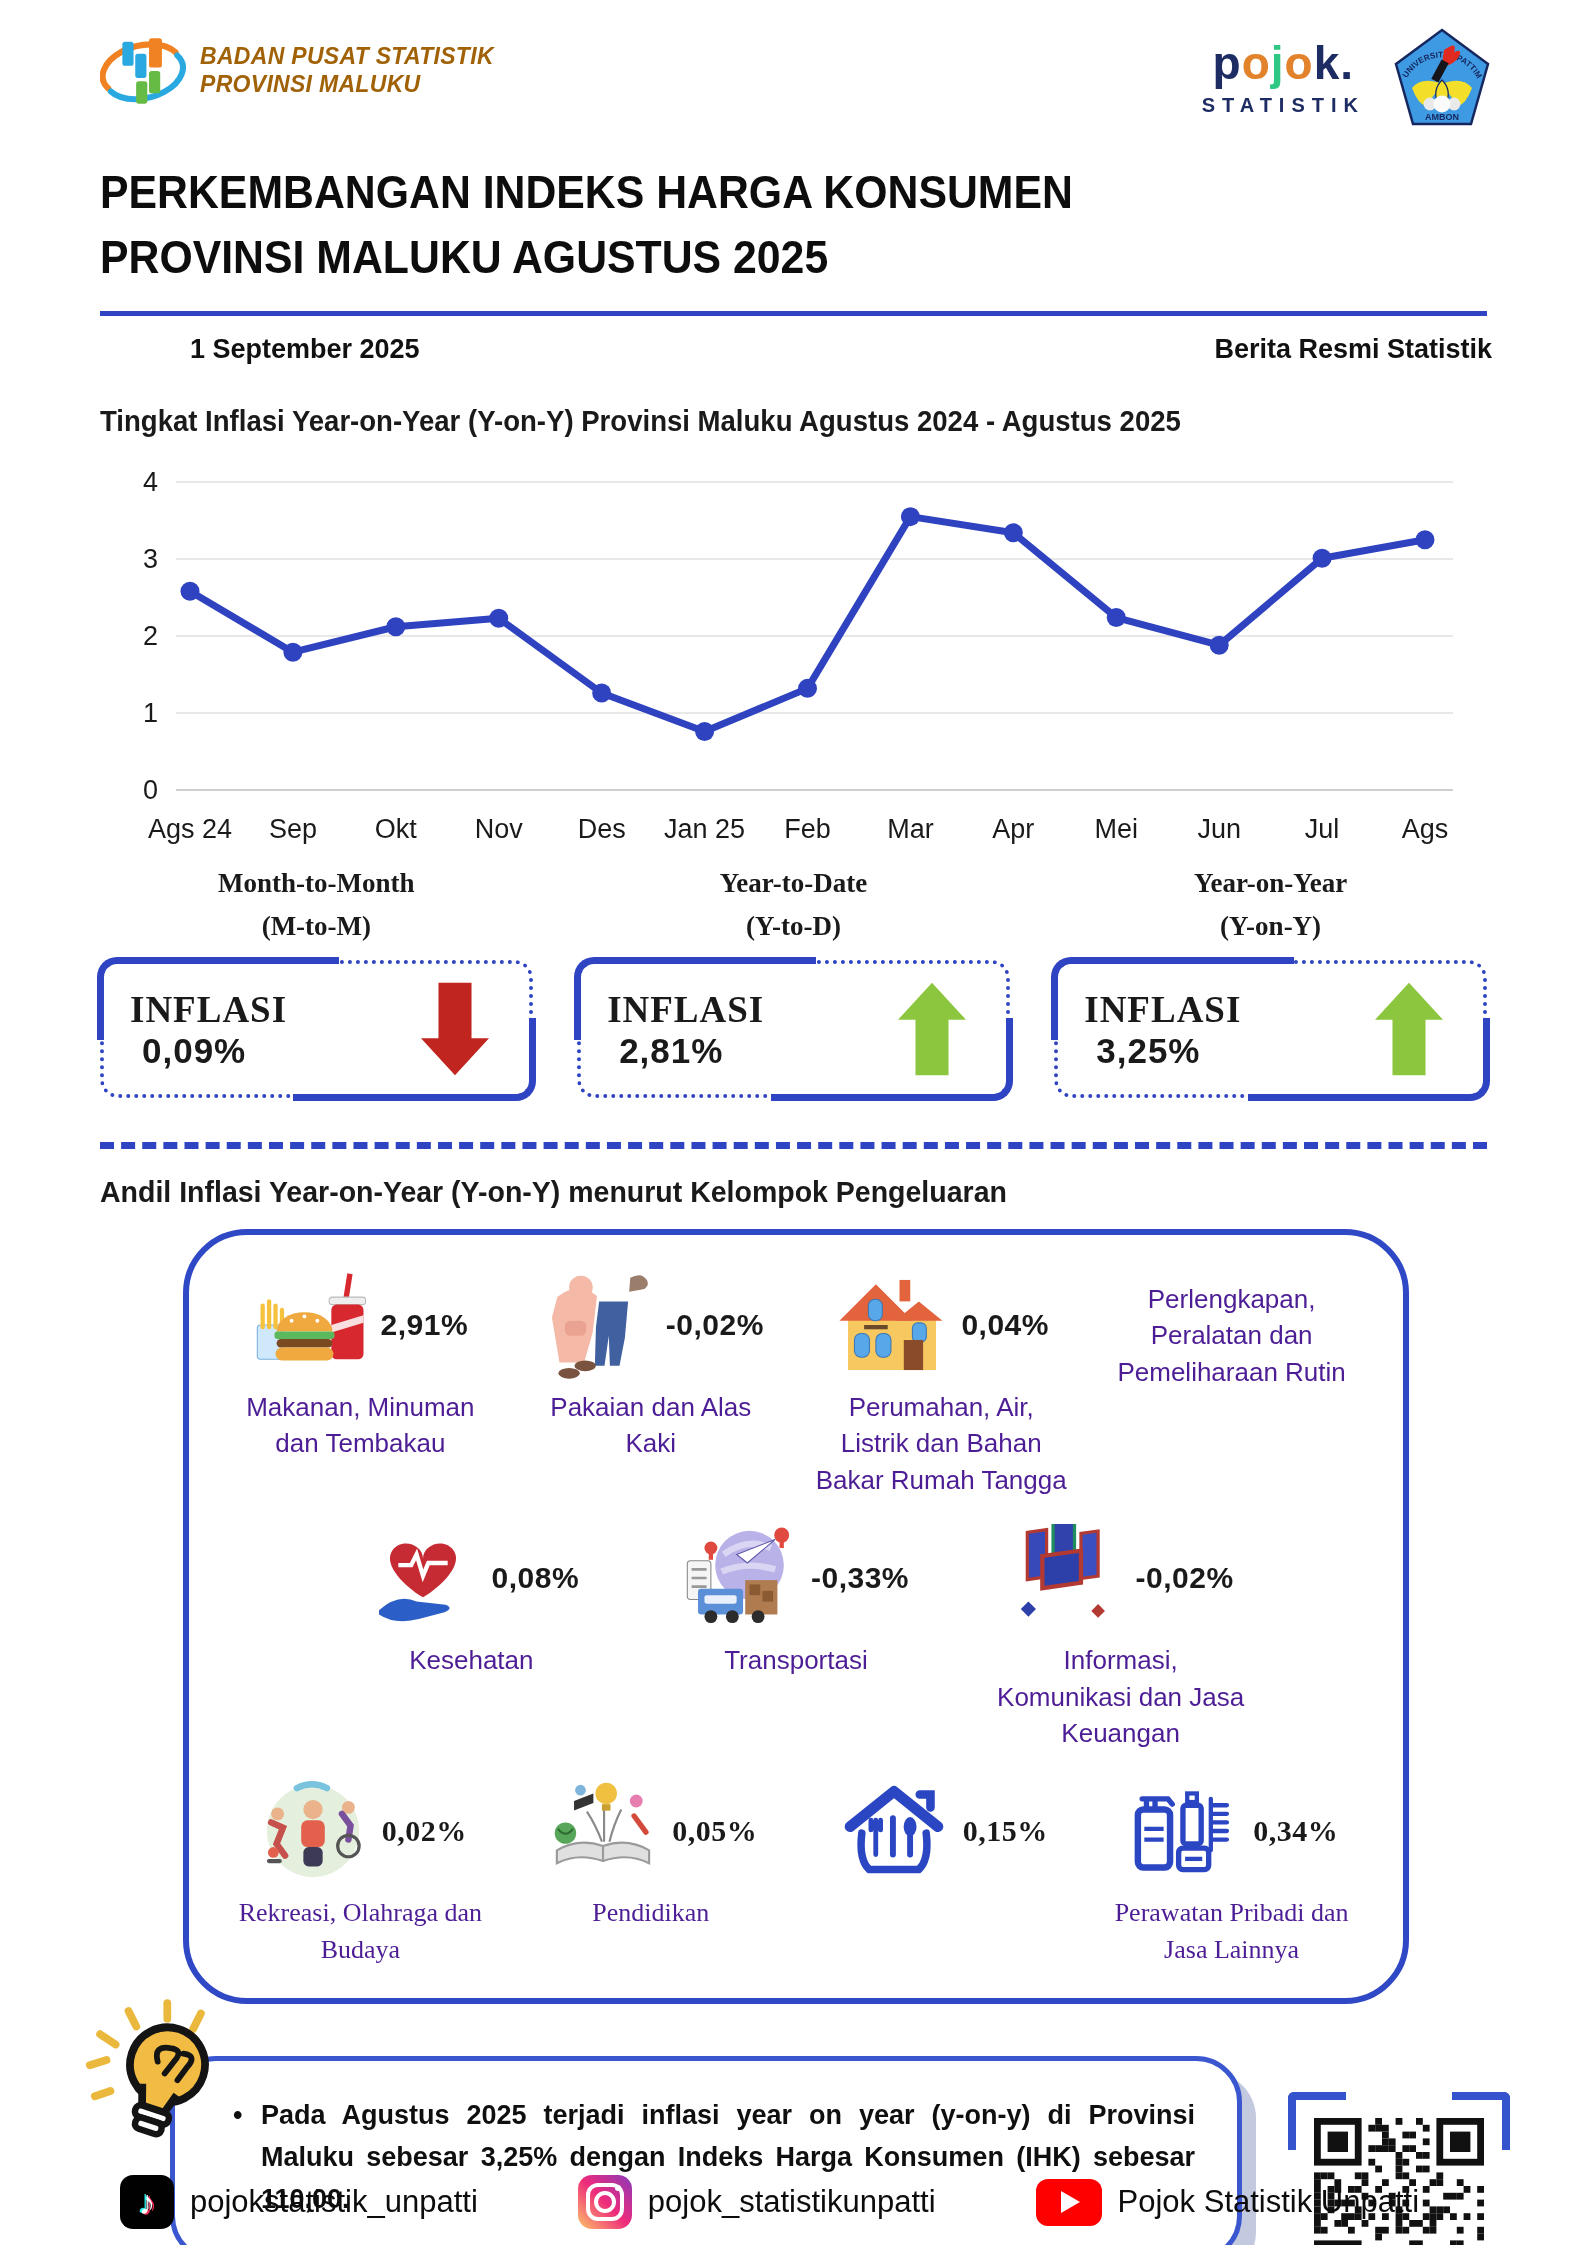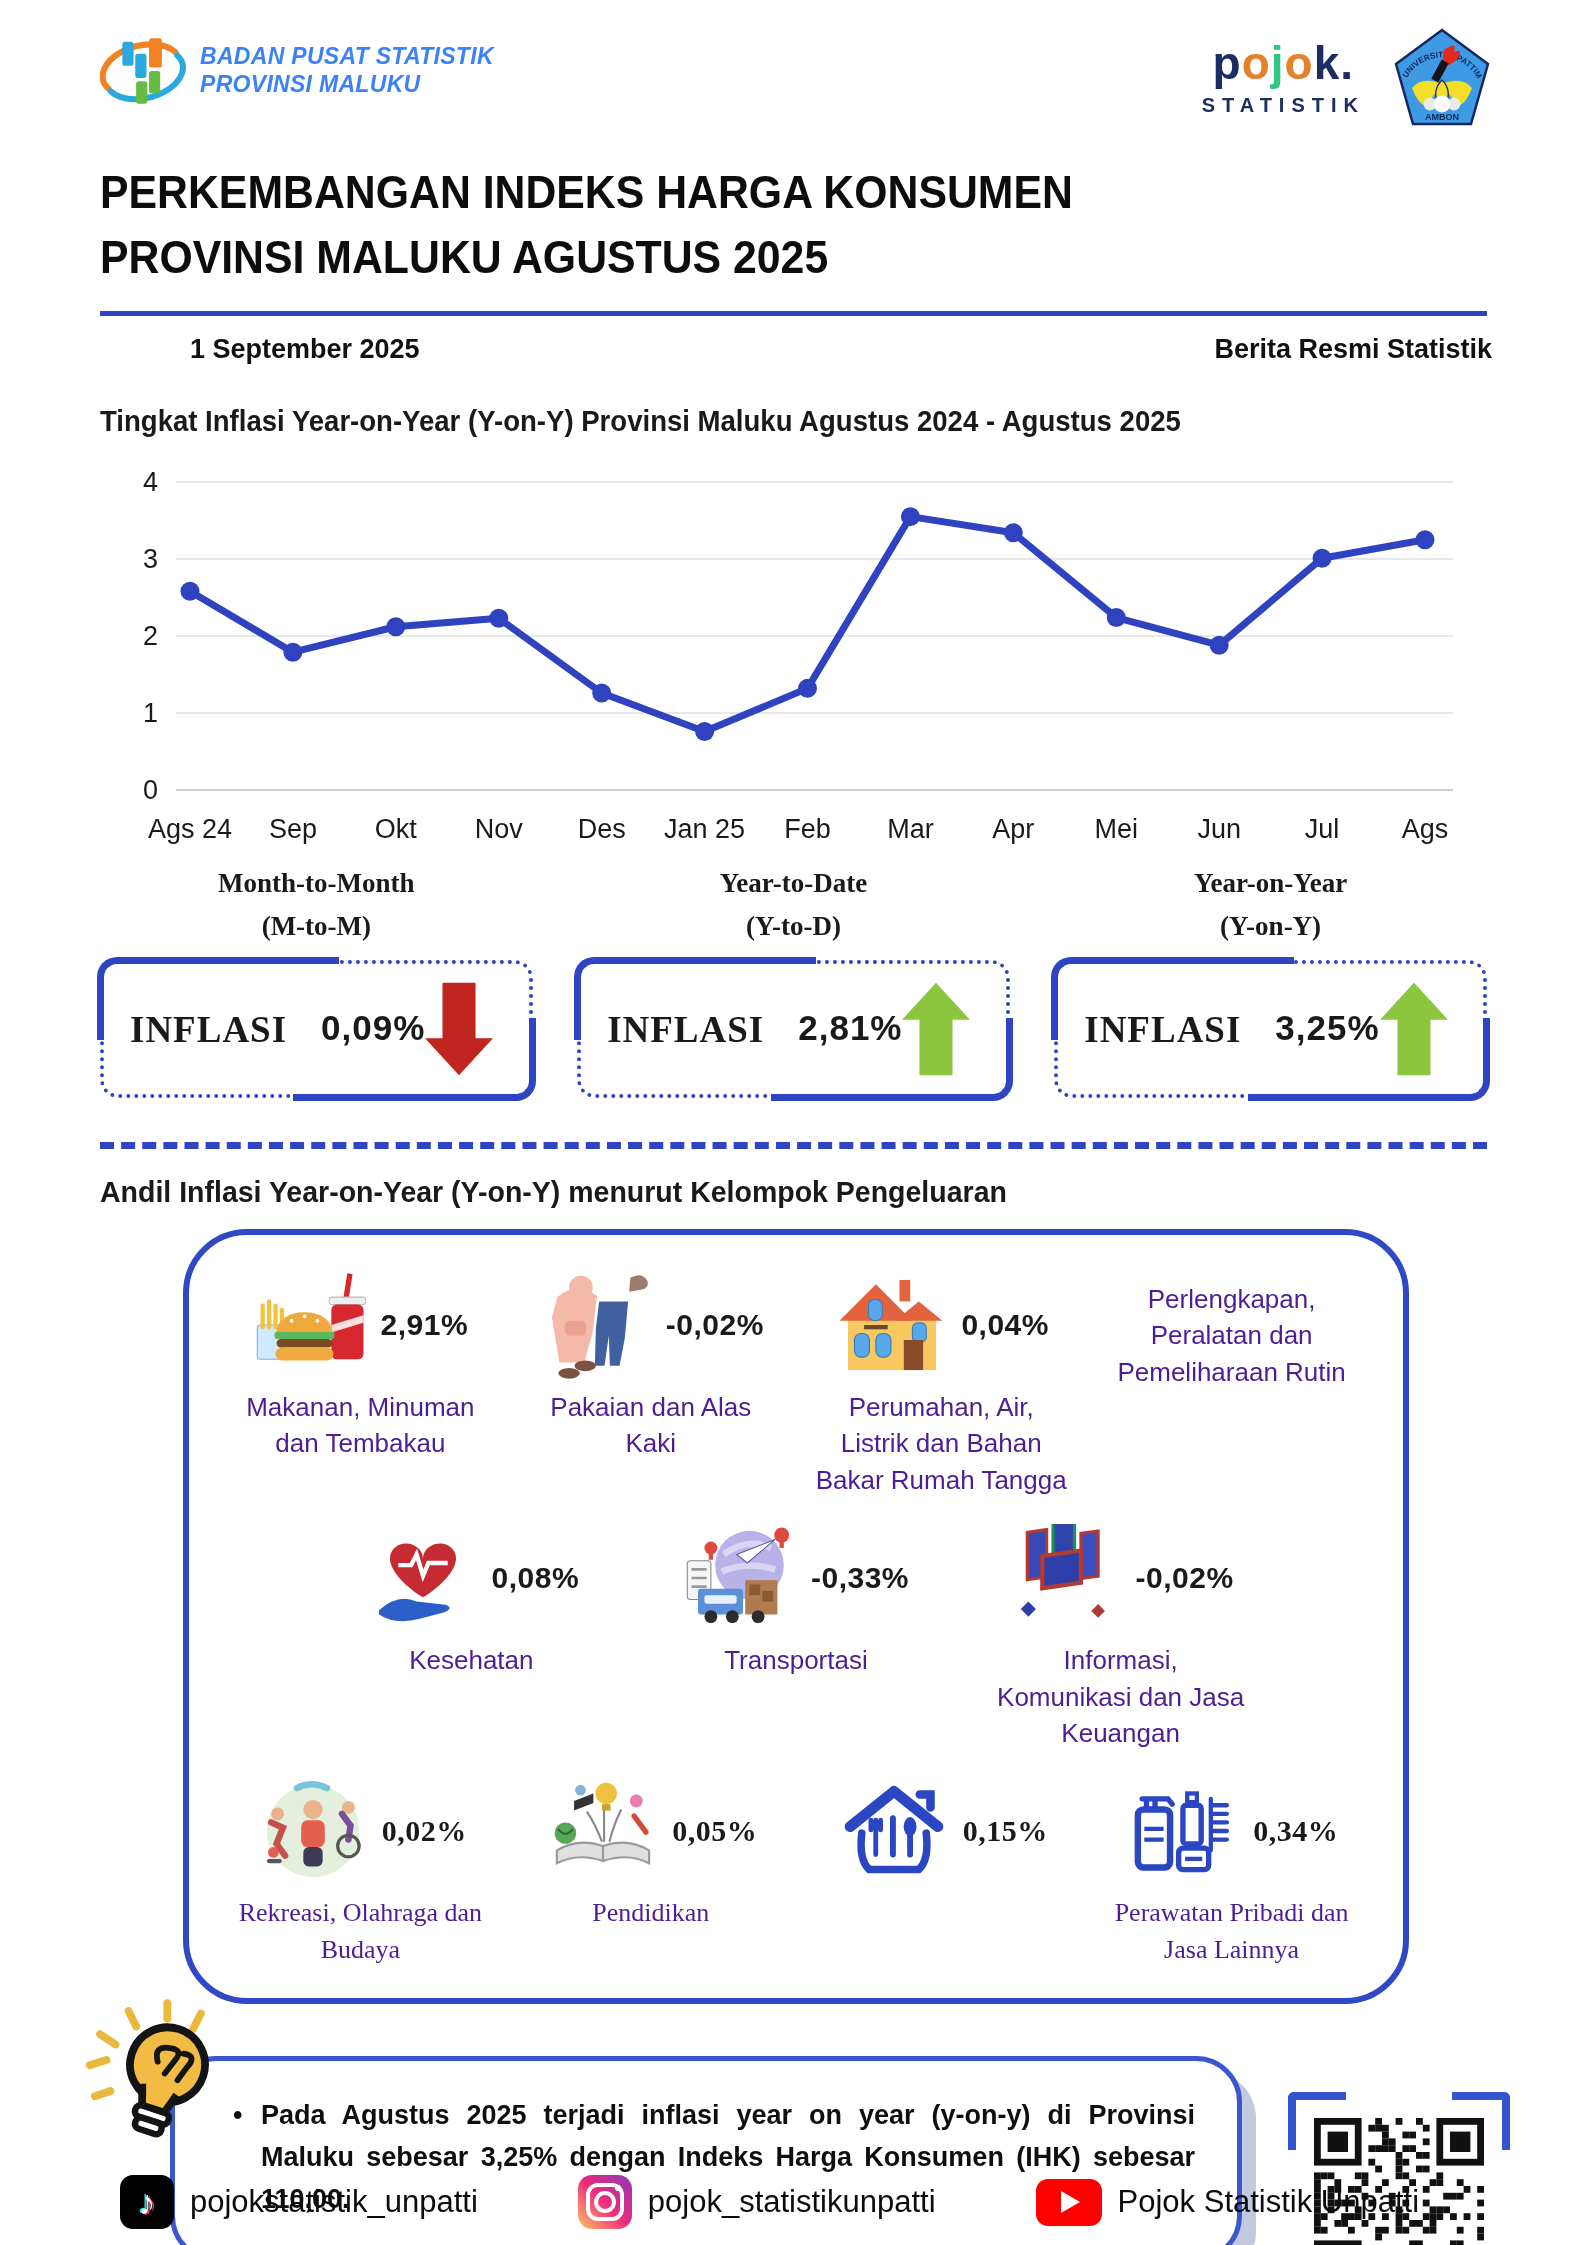--- a/index.html
+++ b/index.html
@@ -5,21 +5,21 @@
   * { margin:0; padding:0; box-sizing:border-box; }
   html,body { background:#fff; }
   .page {
     position:relative; width:1587px; height:2245px; background:#fff;
     font-family:"Liberation Sans", sans-serif; color:#1a1a1a; overflow:hidden;
   }
   
   .topbar { display:flex; justify-content:space-between; align-items:flex-start; margin:28px 95px 0 100px; height:96px; }
   .bps-brand { display:flex; align-items:center; gap:14px; }
   .bps-logo { width:86px; height:86px; }
-  .bps-text { font-style:italic; font-weight:bold; font-size:23px; line-height:1.2; color:#3b82f6; letter-spacing:.3px; }
+  .bps-text { font-style:italic; font-weight:bold; font-size:23px; line-height:1.2; color:#a16207; letter-spacing:.3px; }
   .right-logos { display:flex; align-items:center; gap:27px; }
   .pojok { text-align:center; }
   .pojok-word { font-weight:bold; font-size:46px; letter-spacing:1px; line-height:1; }
   .c-navy { color:#1d2d63; } .c-orange { color:#e2832c; } .c-green { color:#2ec784; }
   .pojok-sub { margin-top:8px; font-weight:bold; font-size:20px; letter-spacing:7px; color:#1d2d63; }
   .univ-logo { width:100px; height:100px; }
   
   .main-title { margin:36px 100px 0; font-size:46px; font-weight:800; color:#0d0d0d; line-height:1.42; letter-spacing:0; transform:scaleX(.93); transform-origin:left; white-space:nowrap; }
   .blue-rule { margin:20px 100px 0; height:5px; background:#2e44c2; }
   .meta-row { margin:18px 195px 0 190px; display:flex; justify-content:space-between; font-weight:bold; font-size:27px; color:#111; }
@@ -30,21 +30,21 @@
   .chart-wrap svg text { font-family:"Liberation Sans", sans-serif; }
   
   .cards-row { margin:4px 100px 0; display:flex; justify-content:space-between; }
   .card-col { width:31.2%; display:flex; flex-direction:column; align-items:center; }
   .card-head { font-family:"Liberation Serif", serif; font-weight:bold; font-size:27px; text-align:center; line-height:1.6; margin-bottom:12px; }
   .card { position:relative; width:100%; height:138px; border-radius:18px; }
   .b-dot { position:absolute; inset:0; border:4px dotted #2e44c2; border-radius:18px; }
   .b-tl { position:absolute; top:-3px; left:-3px; width:56%; height:60%; border-top:7px solid #2e44c2; border-left:7px solid #2e44c2; border-top-left-radius:20px; }
   .b-br { position:absolute; bottom:-3px; right:-3px; width:56%; height:60%; border-bottom:7px solid #2e44c2; border-right:7px solid #2e44c2; border-bottom-right-radius:20px; }
   .card-inner { position:absolute; inset:0; display:flex; align-items:center; justify-content:space-between; padding:14px 44px 14px 30px; }
-  .card-left { display:flex; flex-direction:row; gap:22px; }
+  .card-left { display:flex; flex-direction:column; gap:0; }
   .inflasi-label { font-family:"Liberation Serif", serif; font-weight:bold; font-size:37px; letter-spacing:1px; }
   .card-value { font-size:35px; font-weight:800; letter-spacing:1px; padding-left:12px; }
   .arrow { width:68px; height:100px; display:flex; align-items:center; }
   .arrow svg { display:block; width:68px; height:96px; }
   .arrow.down svg { transform:rotate(180deg); }
   
   .dashed-rule { margin:44px 100px 0; border-top:7px dashed #2e44c2; }
   .section-heading { margin:26px 100px 0; font-size:30px; font-weight:800; transform:scaleX(.95); transform-origin:left; white-space:nowrap; }
   .groups-box { margin:20px 178px 0 183px; border:6px solid #2f48c5; border-radius:64px; padding:36px 30px 30px; }
   .g-row { display:flex; justify-content:space-between; align-items:flex-start; margin-bottom:26px; }

